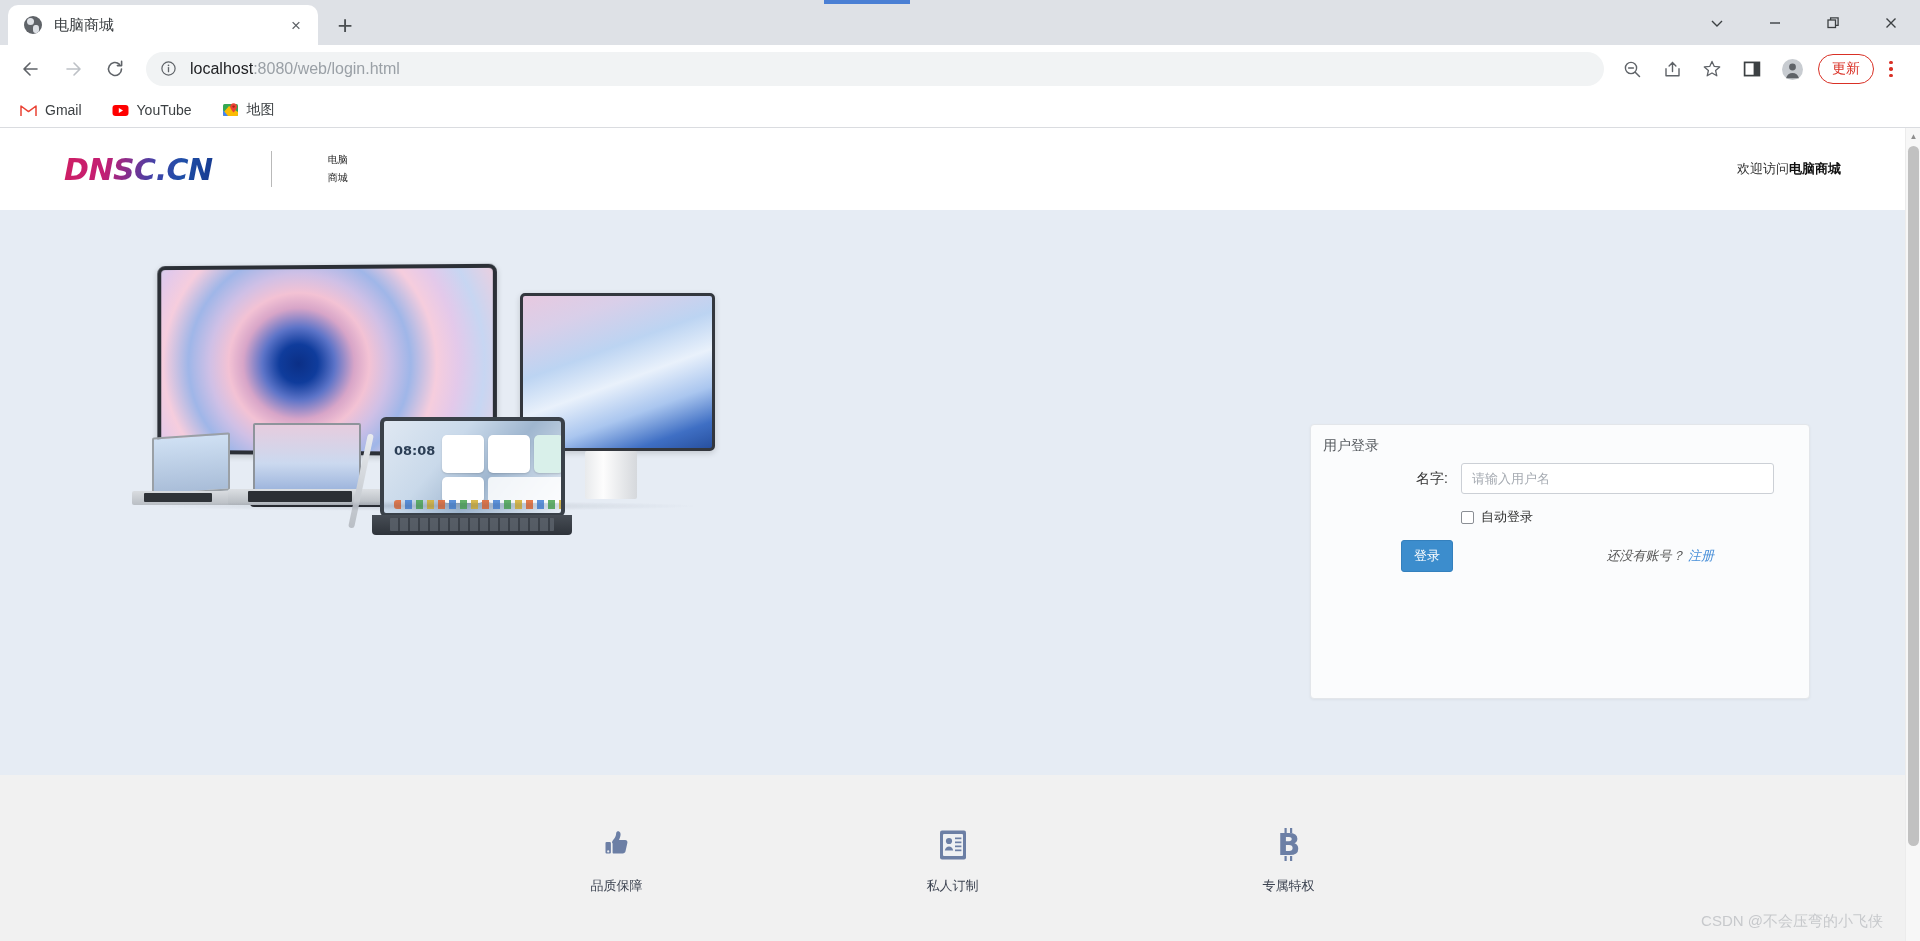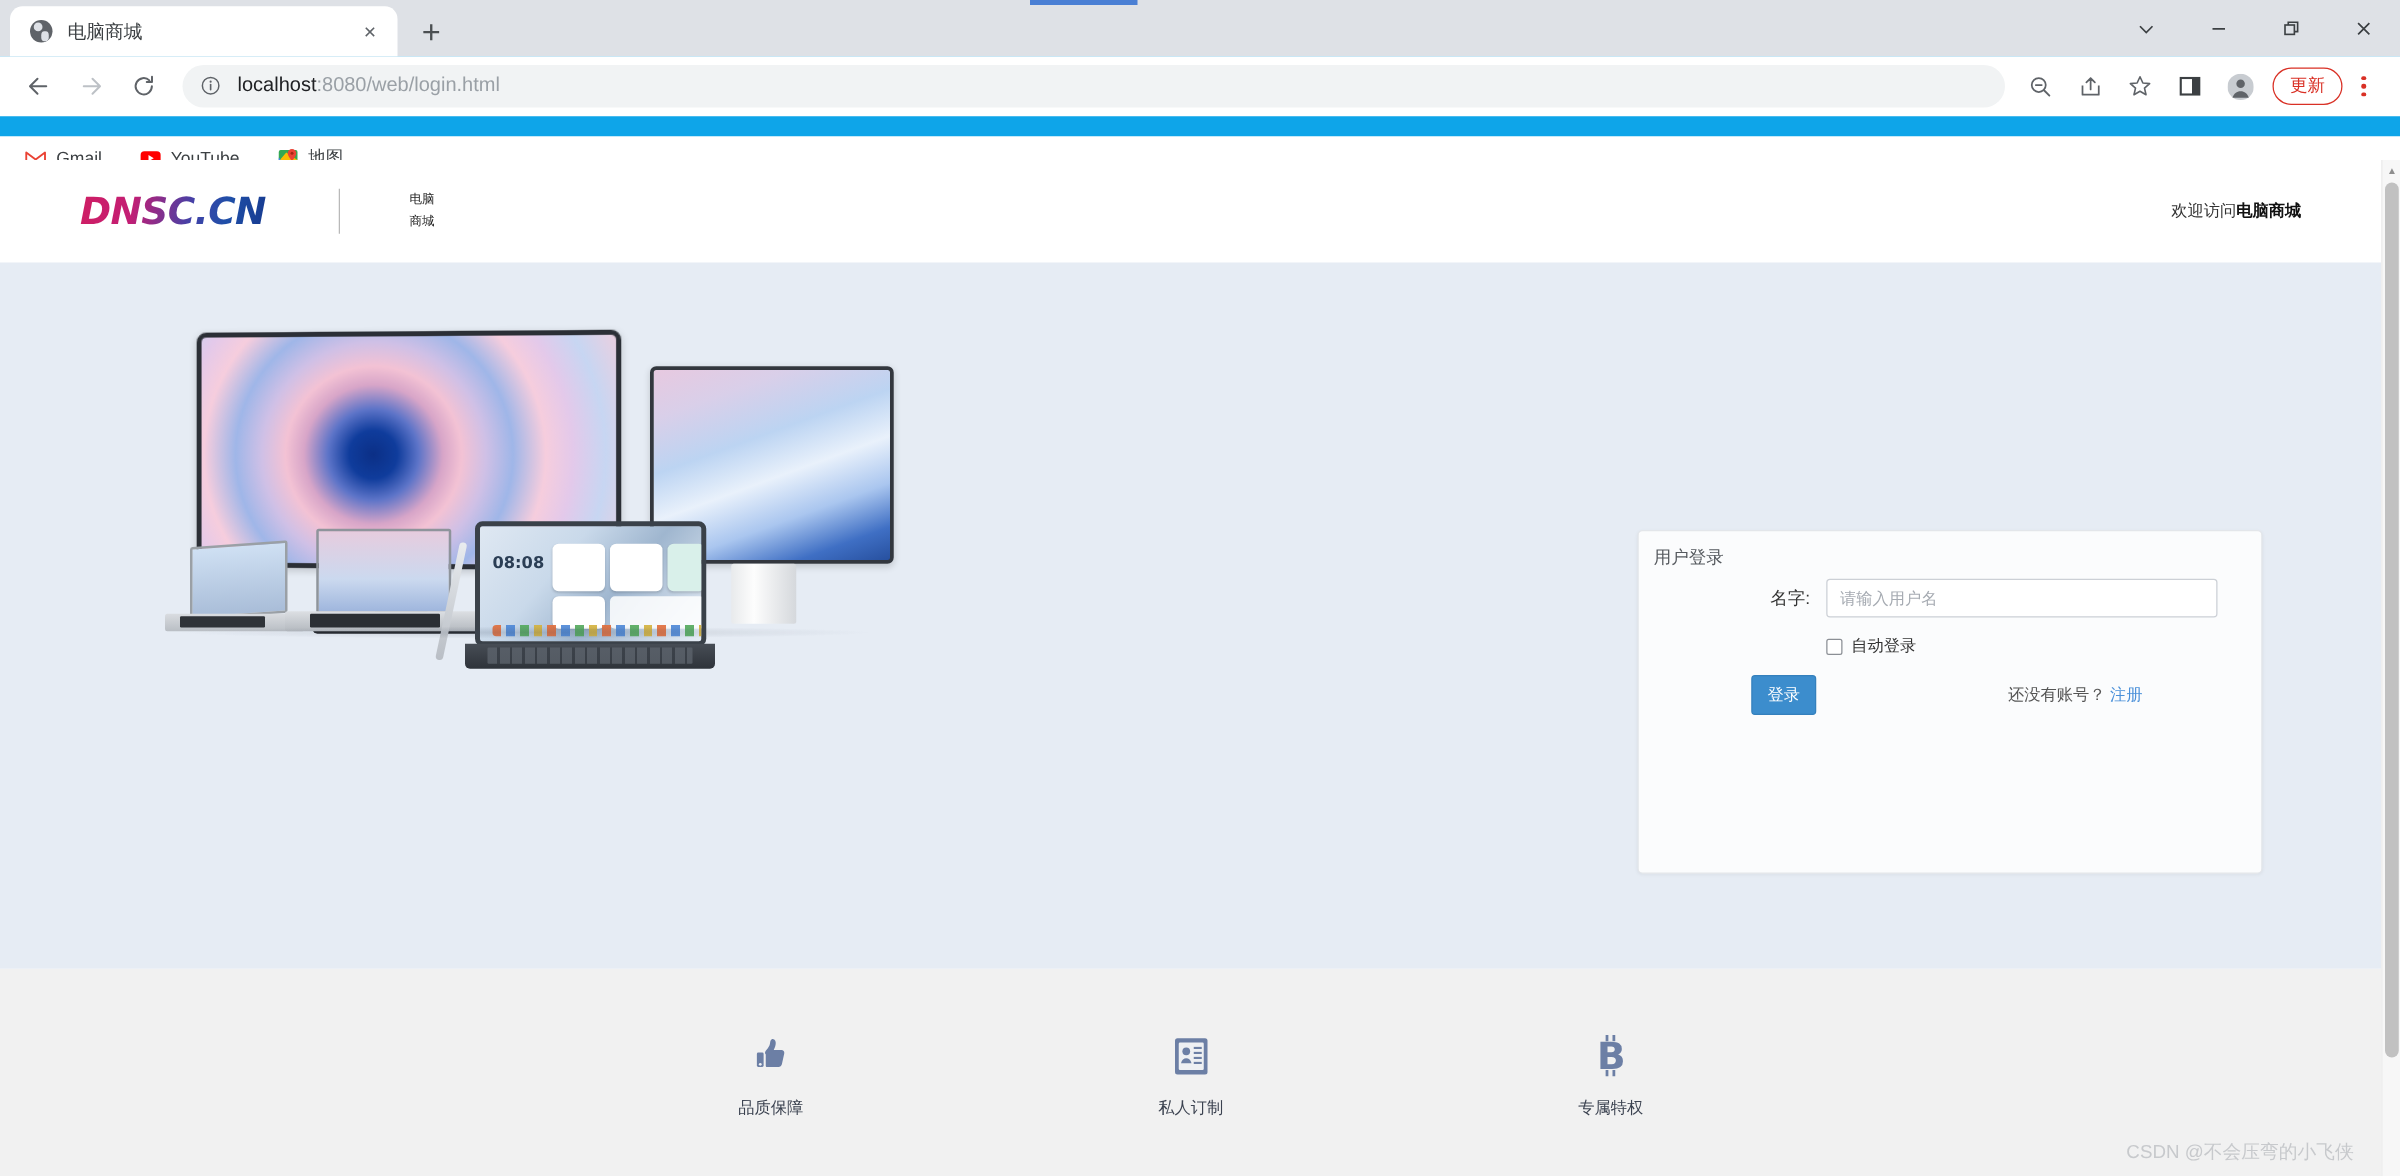--- a/index.html
+++ b/index.html
@@ -5,21 +5,21 @@
   html, body {
     margin: 0; padding: 0;
     width: 1920px; height: 941px;
     overflow: hidden;
     font-family: "Liberation Sans", "DejaVu Sans", sans-serif;
     background: #ffffff;
   }
   * { box-sizing: border-box; }
 
   
-  .browser { width: 1920px; height: 941px; position: relative; background: #0ea5e9; }
+  .browser { width: 1920px; height: 941px; position: relative; background: #0f172a; }
 
   .tabstrip {
     height: 45px; background: #dee1e6;
     display: flex; align-items: flex-end; position: relative;
   }
   .tab {
     margin-left: 8px;
     width: 310px; height: 40px;
     background: #ffffff;
     border-radius: 10px 10px 0 0;
@@ -115,21 +115,21 @@
     width: 30px; height: 34px; margin-left: 2px;
     display: flex; flex-direction: column; align-items: center; justify-content: center;
     gap: 3px;
   }
   .kebab i { width: 3.5px; height: 3.5px; border-radius: 50%; background: #d93025; display: block; }
 
   
   .bookmarks {
     height: 35px; background: #ffffff;
     display: flex; align-items: center;
-    padding: 0 14px; border-bottom: 1px solid #dadce0; margin-top: 16px;
+    padding: 0 14px; border-bottom: 1px solid #dadce0;
   }
   .bm { display: flex; align-items: center; margin-right: 18px; padding: 4px 6px; border-radius: 4px; }
   .bm-ico { width: 17px; height: 17px; margin-right: 8px; display: flex; align-items: center; justify-content: center; }
   .bm-label { font-size: 14px; color: #3c4043; white-space: nowrap; }
 
   
   .viewport {
     position: absolute; left: 0; top: 128px;
     width: 1920px; height: 813px;
     background: #ffffff; overflow: hidden;
@@ -326,21 +326,21 @@
   }
   .clabel { font-size: 13px; color: #333; font-family: Liberation Serif, serif; }
   .brow { display: flex; align-items: center; margin-left: 90px; width: 313px; justify-content: space-between; }
   .login-btn {
     width: 52px; height: 32px;
     background: #3c8dcd; border: 1px solid #3480bd; border-radius: 3px;
     color: #fff; font-size: 13px;
     font-family: "Liberation Sans", sans-serif;
     display: flex; align-items: center; justify-content: center;
   }
-  .reg-text { font-size: 13px; color: #555; }
+  .reg-text { font-size: 13px; color: #555; font-style: italic; }
   .reg-link { color: #4a90d9; }
 
   
   .features {
     height: 166px; background: #f1f1f1;
     display: flex; align-items: center; justify-content: center;
     gap: 186px;
   }
   .feat { width: 150px; text-align: center; }
   .feat-ico { height: 48px; display: flex; align-items: center; justify-content: center; color: #6c7fa5; }

